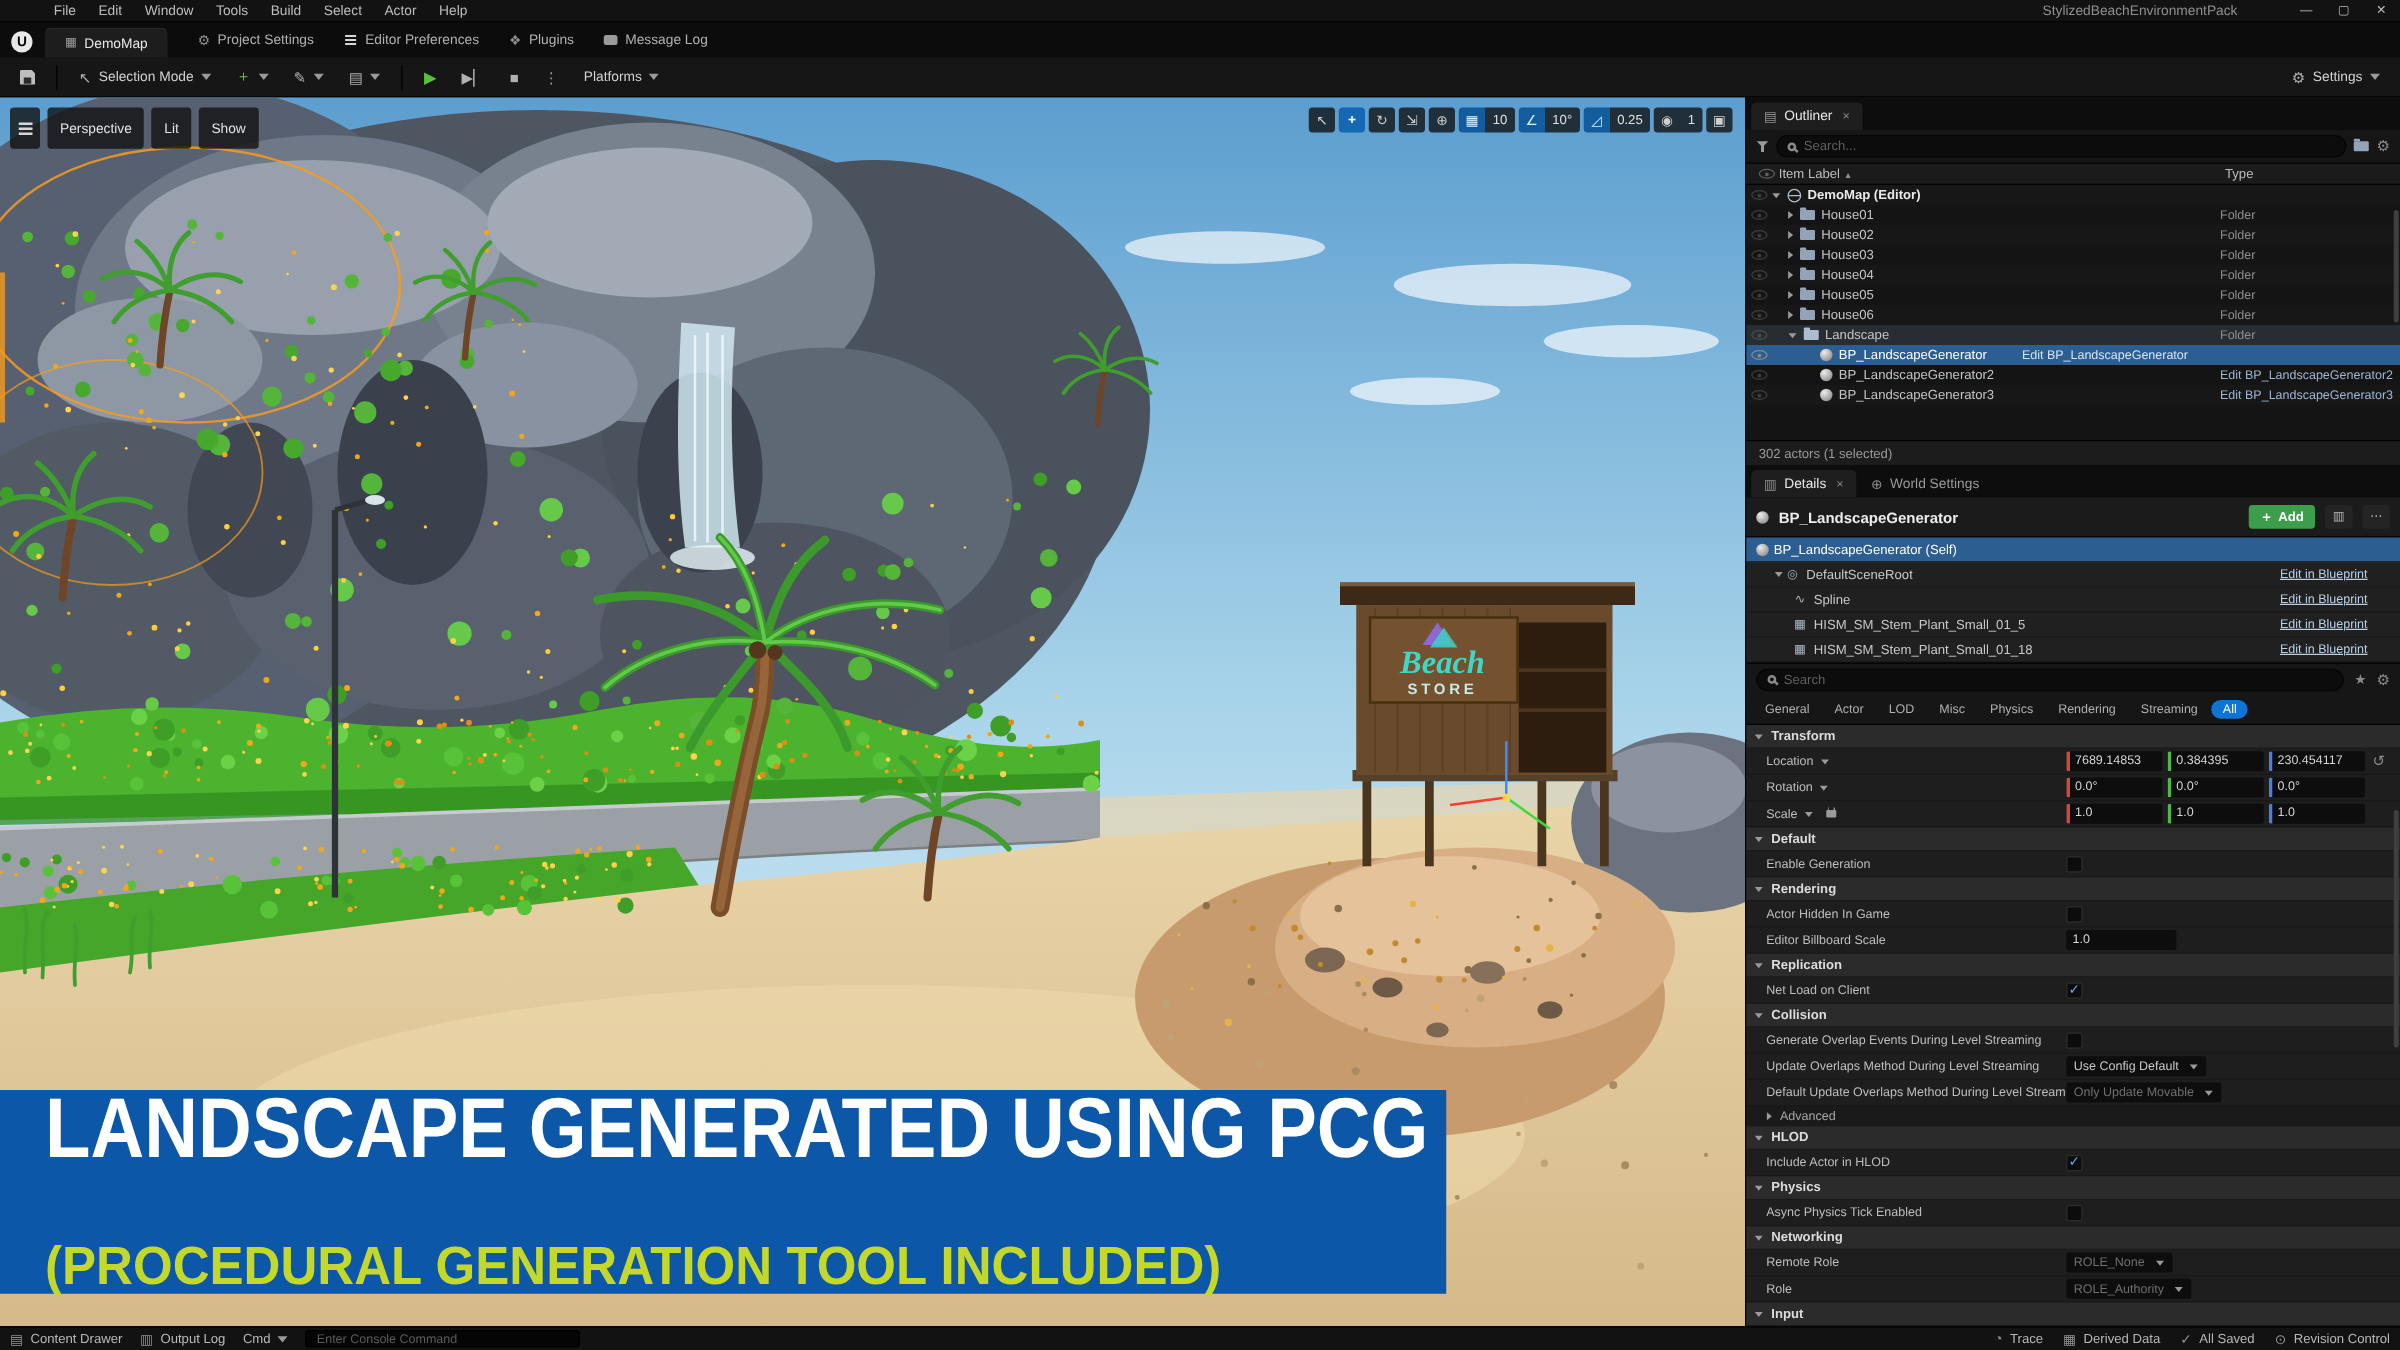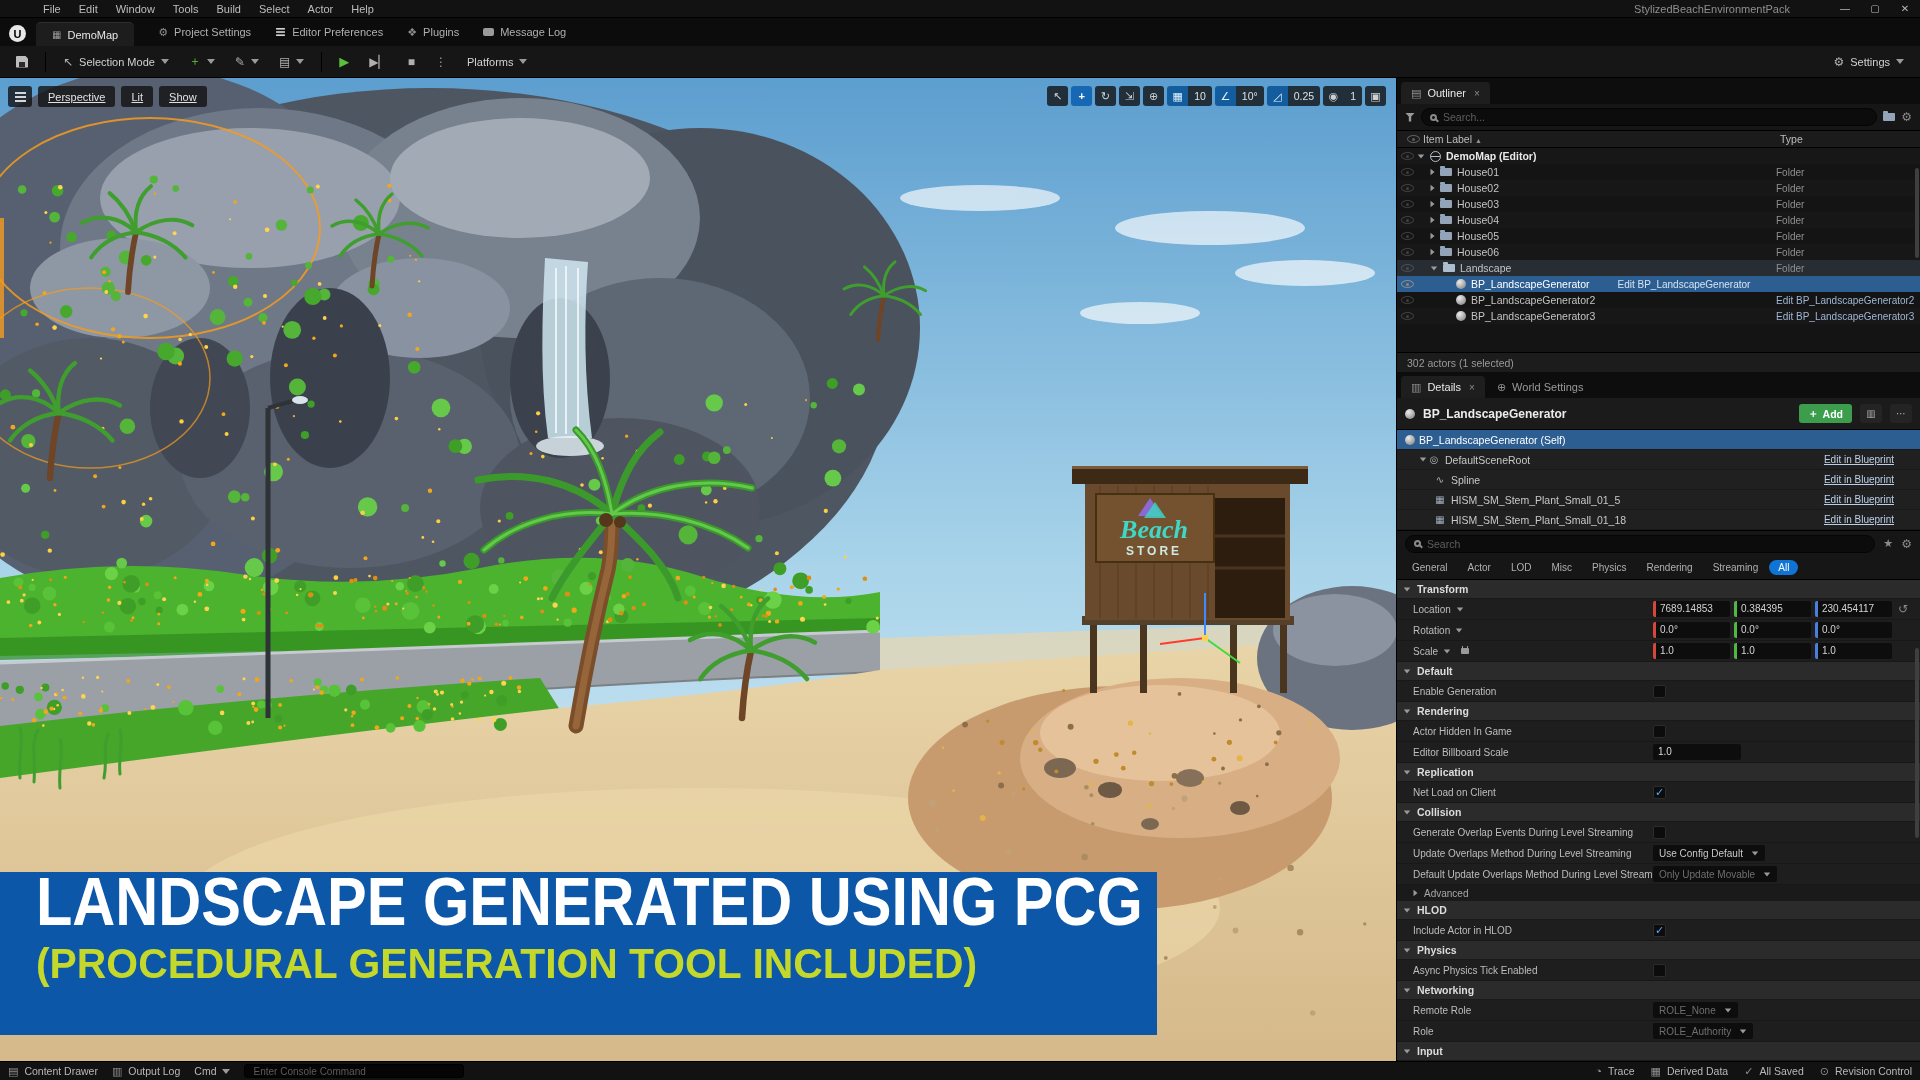--- a/index.html
+++ b/index.html
@@ -55,31 +55,31 @@
   .i-funnel { width:10px; height:9px; background:#9a9a9a; clip-path:polygon(0 0,100% 0,62% 45%,62% 100%,38% 100%,38% 45%); display:inline-block; }
   .i-bubble { width:11px; height:8px; background:#9a9a9a; border-radius:2px; position:relative; display:inline-block; }
   .i-bubble::after { content:""; position:absolute; left:2px; bottom:-3px; border:3px solid transparent; border-top-color:#9a9a9a; }
 
   
   .main { position:absolute; top:78px; left:0; right:0; bottom:19px; }
   .viewport { position:absolute; left:0; top:0; width:1396px; height:100%; background:#5f9cc9; overflow:hidden; }
   .viewport svg { position:absolute; inset:0; }
 
   .vp-left { position:absolute; top:8px; left:8px; display:flex; gap:6px; align-items:center; z-index:5; }
-  .vp-chip { background:rgba(16,16,16,.78); border-radius:3px; height:21px; display:flex; align-items:center; padding:0 10px; color:#e2e2e2; font-size:11px; gap:5px;text-decoration:underline; }
+  .vp-chip { background:rgba(16,16,16,.78); border-radius:3px; height:33px; display:flex; align-items:center; padding:0 10px; color:#e2e2e2; font-size:11px; gap:5px; }
   .vp-chip.sq { width:24px; justify-content:center; padding:0; }
   .vp-right { position:absolute; top:8px; right:10px; display:flex; gap:3px; align-items:center; z-index:5; }
   .vpbtn { min-width:21px; height:20px; background:rgba(16,16,16,.78); border-radius:3px; display:inline-flex; align-items:center; justify-content:center; color:#cfcfcf; font-size:11px; padding:0 3px; }
   .vpbtn.on { background:#1668b4; color:#fff; }
   .vpbtn.on2 { background:#135d9e; color:#dff0ff; }
   .vpnum { height:20px; background:rgba(16,16,16,.78); border-radius:0 3px 3px 0; display:inline-flex; align-items:center; color:#e0e0e0; font-size:10.5px; padding:0 6px; }
   .vpgroup { display:inline-flex; }
   .vpgroup .vpbtn { border-radius:3px 0 0 3px; }
 
-  .banner { position:absolute; left:0; bottom:26px; width:1157px; height:163px; background:#0d57a8; z-index:4; display:flex; flex-direction:column; justify-content:flex-start; padding-left:36px; }
+  .banner { position:absolute; left:0; bottom:26px; width:1157px; height:163px; background:#0d57a8; z-index:4; display:flex; flex-direction:column; justify-content:space-between; padding-left:36px; }
   .banner-l1 { color:#fff; font-weight:800; font-size:64px; line-height:.95; letter-spacing:0; transform:scaleX(.93) scaleY(1.06); transform-origin:left center; white-space:nowrap; }
   .banner-l2 { color:#c3d82b; font-weight:800; font-size:43px; line-height:1; margin-top:9px; transform:scaleX(.95); transform-origin:left center; white-space:nowrap; }
 
   
   .rightpanel { position:absolute; left:1396px; right:0; top:0; bottom:0; background:#161616; border-left:1px solid #000; display:flex; flex-direction:column; }
   .panel-tabs { height:26px; background:#0d0d0d; display:flex; align-items:flex-end; padding-left:4px; gap:2px; flex:none; }
   .ptab { height:22px; display:flex; align-items:center; gap:6px; padding:0 10px; font-size:11px; color:#9a9a9a; border-radius:4px 4px 0 0; }
   .ptab.active { background:#1e1e1e; color:#e8e8e8; }
   .ptab .x { color:#8a8a8a; font-size:10px; margin-left:2px; }
 

